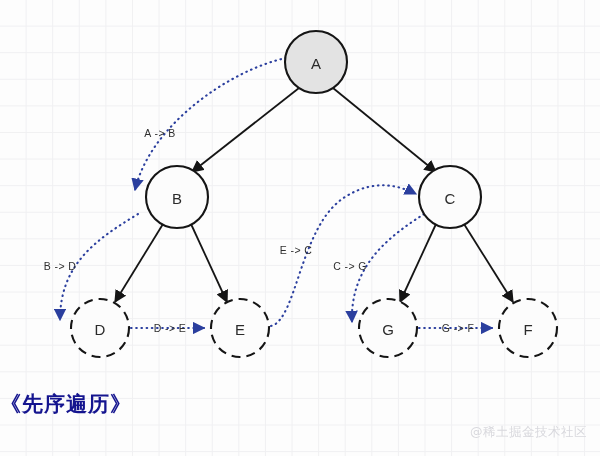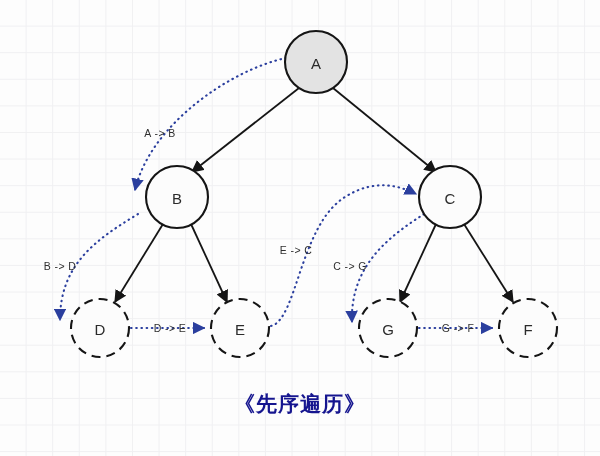--- a/index.html
+++ b/index.html
@@ -61,21 +61,21 @@
     font-size: 10.5px;
     fill: #2f2f2f;
     text-anchor: middle;
     dominant-baseline: central;
     letter-spacing: 0.4px;
   }
   .caption {
     position: absolute;
     left: 0;
     width: 600px;
-    text-align: center;
+    text-align: left;
     color: #15158f;
     font-family: "DejaVu Sans", "Liberation Sans", sans-serif;
     font-size: 21px;
     font-weight: 700;
     letter-spacing: 1px;
     white-space: nowrap;
   }
   .watermark {
     position: absolute;
     color: #d8d8dd;
@@ -154,14 +154,15 @@
       </g>
       <g>
         <circle class="node-circle-dashed" cx="528" cy="328" r="29"></circle>
         <text class="node-label" x="528" y="329">F</text>
       </g>
     </g>
   </svg>
 
   <div class="caption" style="top:390px;">《先序遍历》</div>
 
+  <div class="watermark" style="left:470px; top:424px;">@稀土掘金技术社区</div>
 
 </div>
 
 </body></html>

